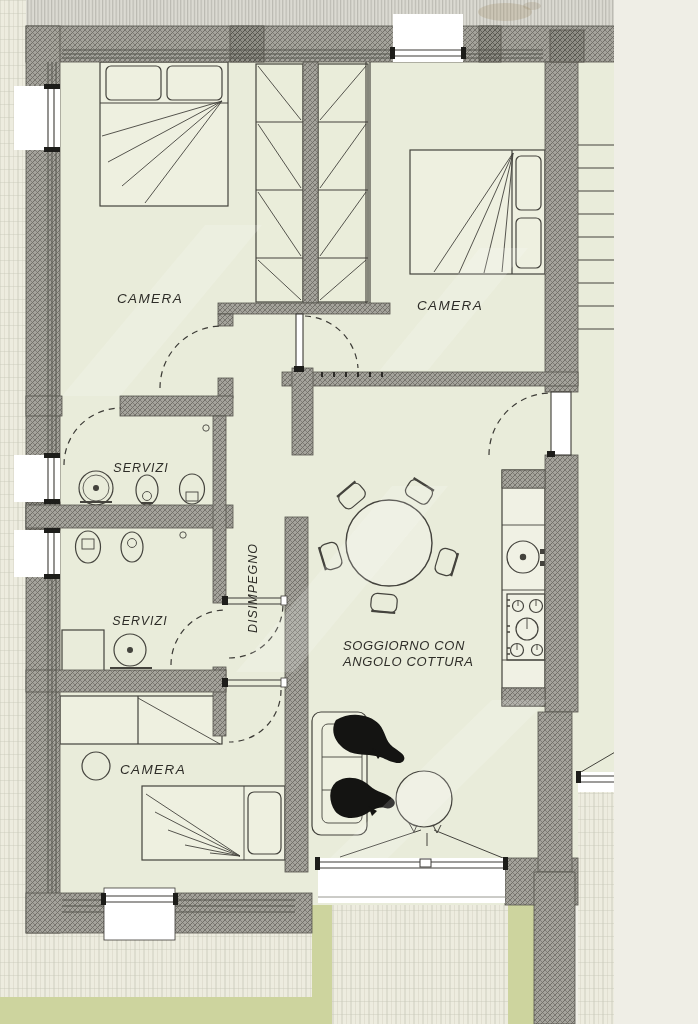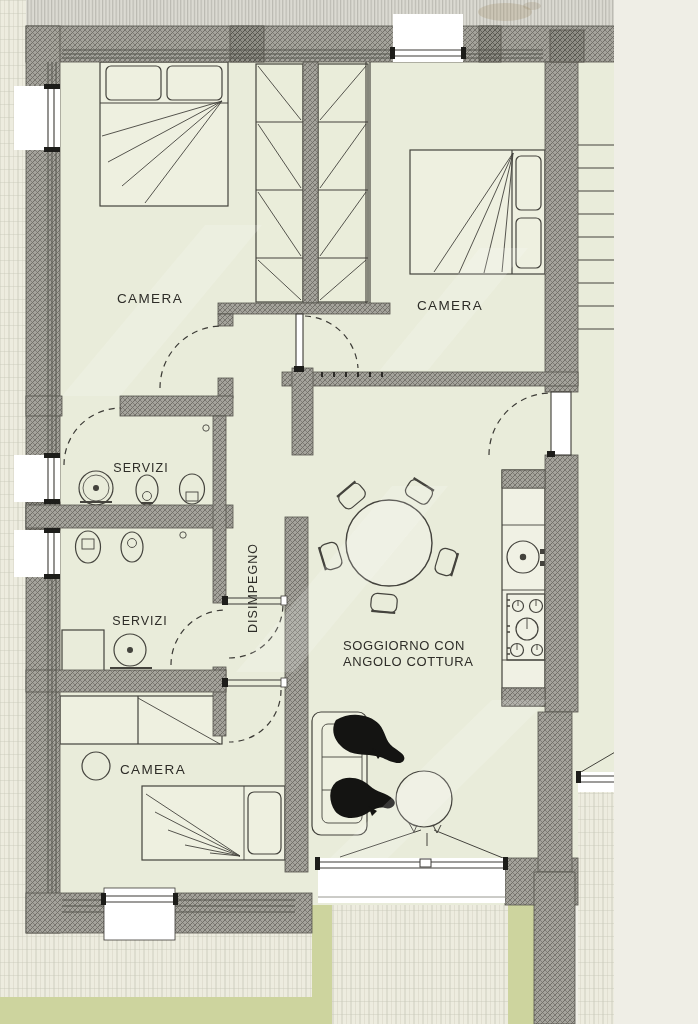--- a/index.html
+++ b/index.html
@@ -1,16 +1,16 @@
 <!DOCTYPE html>
 <html><head>
 <meta charset="utf-8">
 <style>
   html,body{margin:0;padding:0;background:#efeee6;}
-  .stage{position:relative;width:614px;height:1024px;overflow:hidden;background:#4d7c0f;}
+  .stage{position:relative;width:614px;height:1024px;overflow:hidden;background:#4d7c0f;font-style:italic;}
   svg{display:block;}
   text{font-family:"Liberation Sans","DejaVu Sans",sans-serif;fill:#2e2d28;}
   .room-label{font-size:13.5px;letter-spacing:1.4px;}
   .small-label{font-size:12.5px;letter-spacing:1px;}
   .sog-label{font-size:13px;letter-spacing:.6px;}
 </style>
 </head>
 <body>
 
 <div class="stage">

